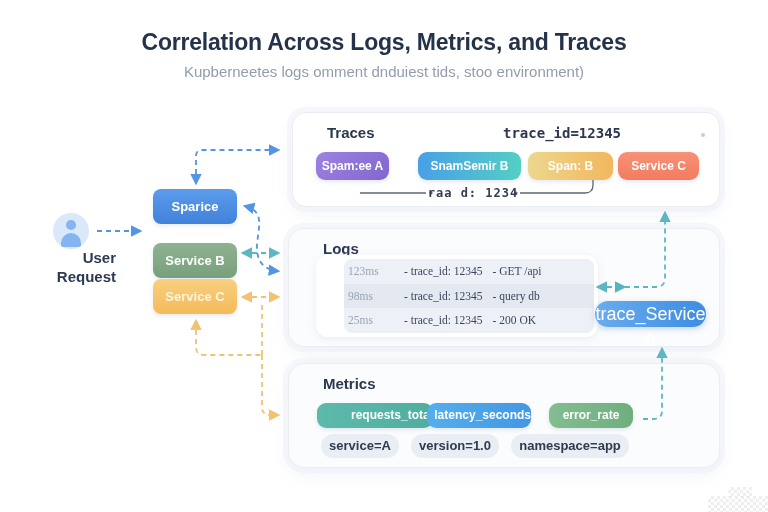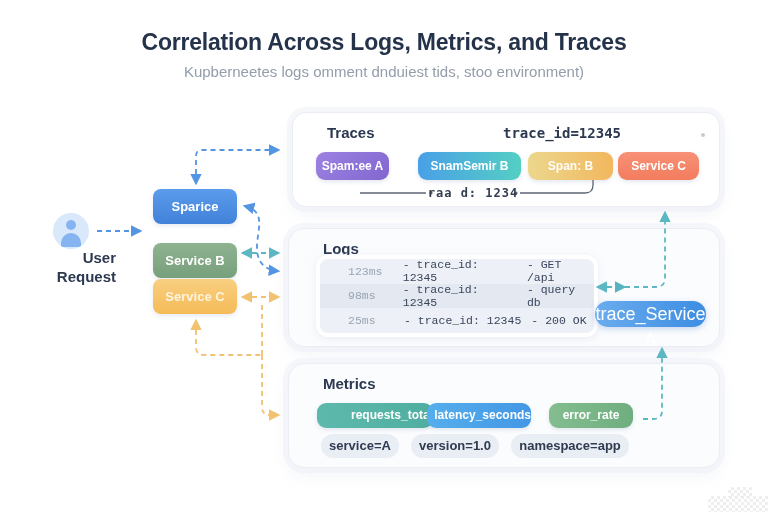--- a/index.html
+++ b/index.html
@@ -42,22 +42,22 @@
   .chip{position:absolute; top:39px; height:28px; border-radius:9px; color:#fff;
     font-size:12px; font-weight:700; text-align:center; line-height:28px;
     box-shadow:0 2px 4px rgba(120,140,180,.2);}
   .chip-a{left:23px;  width:73px;  background:linear-gradient(135deg,#9d82e2,#8166cf);}
   .chip-b{left:125px; width:103px; background:linear-gradient(90deg,#49a0e6,#54cfc4);}
   .chip-c{left:235px; width:85px;  background:linear-gradient(90deg,#ecd78d,#f2b75e); color:rgba(255,255,255,.96);}
   .chip-d{left:325px; width:81px;  background:linear-gradient(180deg,#f79177,#f37c5e);}
   
   .log-card{position:absolute; left:27px; top:26px; width:282px; height:82px; background:#ffffff;
     border-radius:12px; box-shadow:0 2px 8px rgba(170,180,205,.22); padding:4px; box-sizing:border-box;}
-  .log-row{height:24.6px; display:flex; align-items:center; padding-left:28px;
-    font-family:Liberation Mono, monospace; font-size:11.5px;}
+  .log-row{height:24.6px; display:flex; align-items:center; padding-left:4px;
+    font-family:Liberation Serif, serif; font-size:11.5px;margin-left:24px;}
   .log-row:nth-child(1){background:#edf0f6; border-radius:8px 8px 0 0;}
   .log-row:nth-child(2){background:#e3e8f1;}
   .log-row:nth-child(3){background:#edf0f6; border-radius:0 0 8px 8px;}
   .log-time{color:#9aa4b4; width:46px;}
   .log-trace{color:#3a465c; margin-left:10px;}
   .log-msg{color:#3a465c; margin-left:10px;}
   
   .badge{position:absolute; left:595px; top:301px; width:111px; height:26px; border-radius:13px;
     background:linear-gradient(90deg,#6aacee,#3d8de2); color:#fff; font-size:18px; font-weight:400;
     text-align:center; line-height:26px; z-index:6; box-shadow:0 2px 6px rgba(80,130,200,.3);}

